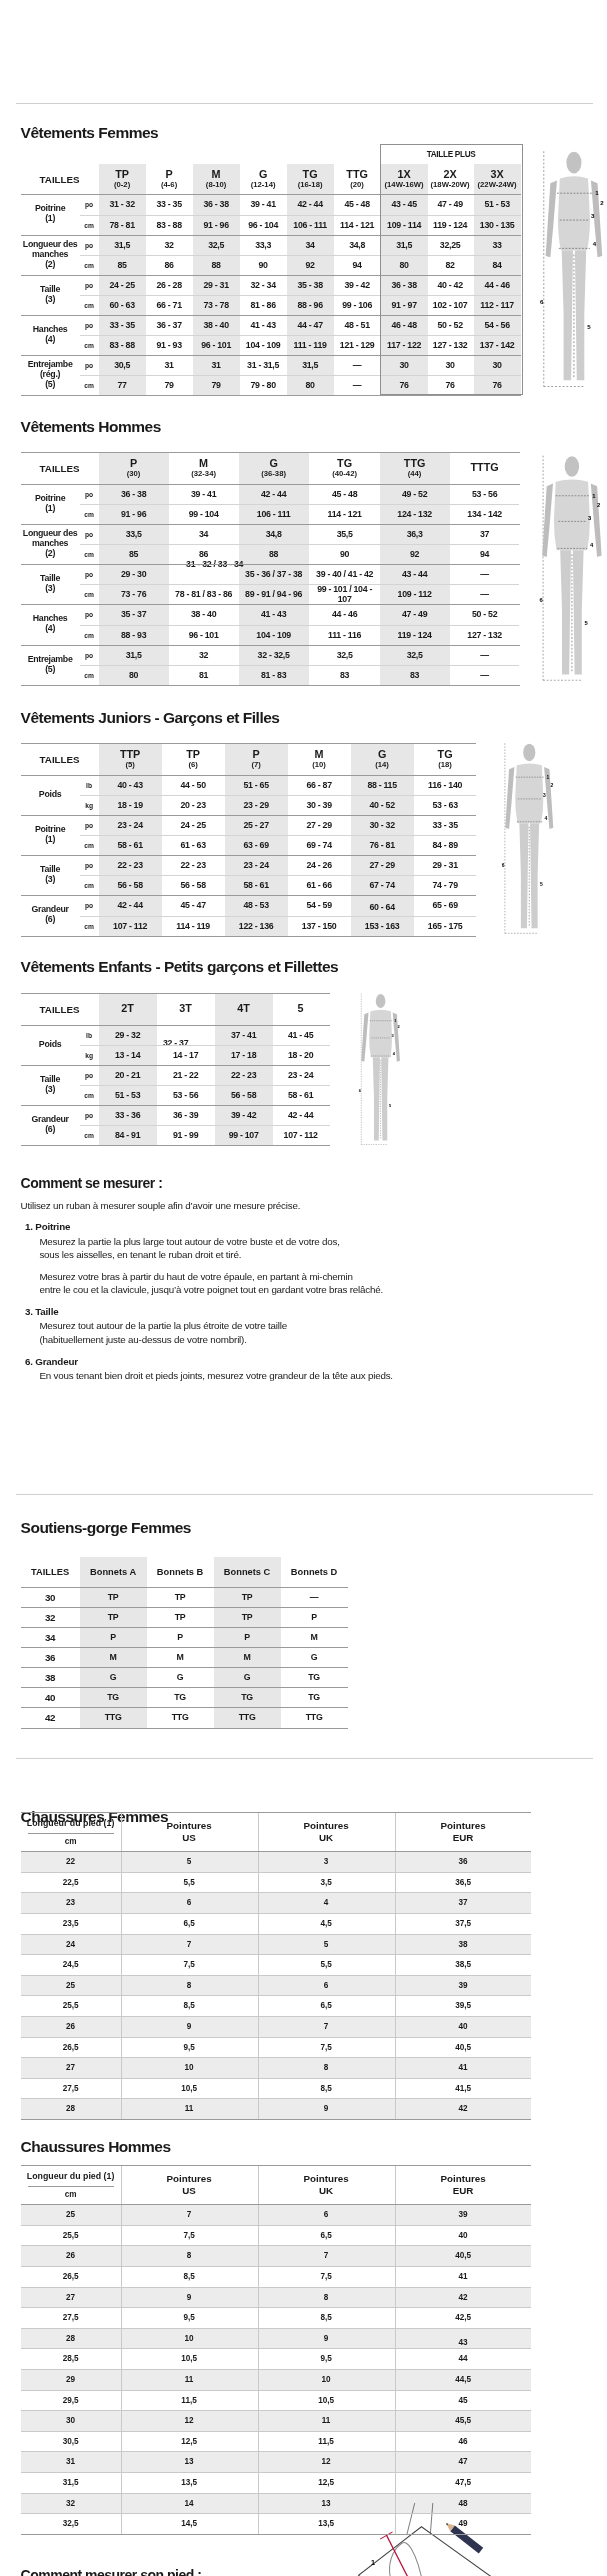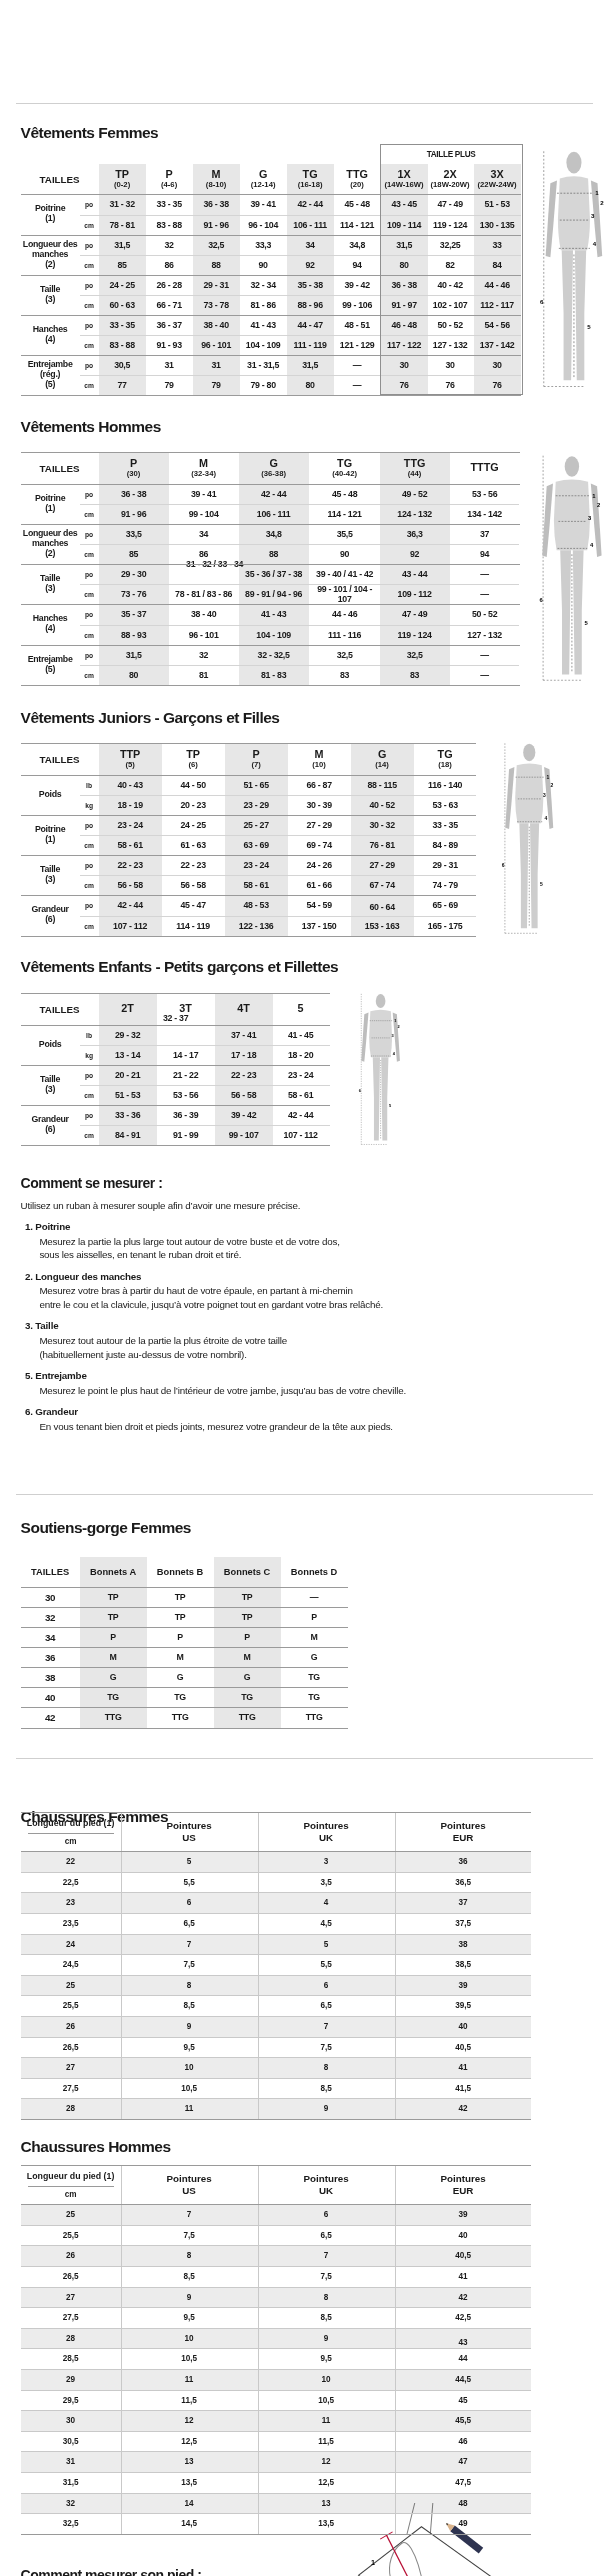--- a/index.html
+++ b/index.html
@@ -542,21 +542,21 @@
       </div>
       <div class="cell headsize" style="left: 251px; top: 0px; width: 58px; height: 32px;">
         <div class="sz">5</div>
       </div>
       <div class="hline" style="left: 0px; top: 32px; width: 309px; height: 1px;"></div>
       <div class="cell rowlab" style="left: 0px; top: 32px; width: 59px; height: 40px;">
         <div>Poids</div>
       </div>
       <div class="cell unit" style="left: 59px; top: 32px; width: 19px; height: 20px;">lb</div>
       <div class="cell val" style="left: 78px; top: 32px; width: 58px; height: 20px;">29 - 32</div>
-      <div class="cell val" style="left: 136px; top: 15px; width: 38px; height: 20px;">32 - 37</div>
+      <div class="cell val" style="left: 136px; top: 40px; width: 38px; height: 20px;">32 - 37</div>
       <div class="cell val" style="left: 194px; top: 32px; width: 58px; height: 20px;">37 - 41</div>
       <div class="cell val" style="left: 251px; top: 32px; width: 58px; height: 20px;">41 - 45</div>
       <div class="cell unit" style="left: 59px; top: 52px; width: 19px; height: 20px;">kg</div>
       <div class="cell val" style="left: 78px; top: 52px; width: 58px; height: 20px;">13 - 14</div>
       <div class="cell val" style="left: 136px; top: 52px; width: 58px; height: 20px;">14 - 17</div>
       <div class="cell val" style="left: 194px; top: 52px; width: 58px; height: 20px;">17 - 18</div>
       <div class="cell val" style="left: 251px; top: 52px; width: 58px; height: 20px;">18 - 20</div>
       <div class="subline" style="left: 59px; top: 52px; width: 250px; height: 0.5px;"></div>
       <div class="hline" style="left: 0px; top: 72px; width: 309px; height: 1px;"></div>
       <div class="cell rowlab" style="left: 0px; top: 72px; width: 59px; height: 40px;">
@@ -615,32 +615,27 @@
 
   <div class="sec-title" style="top:1175px;font-size:14px;">Comment se mesurer :</div>
   <div class="btext" style="position:absolute;left:20.6px;top:1199px;">Utilisez un ruban à mesurer souple afin d’avoir une mesure précise.</div>
   <div id="mesurer-list" style="position:absolute;left:25px;top:1220px;width:464px;">
       <div class="mitem btext">
         <div class="lab">1. Poitrine</div>
         <div class="txt">Mesurez la partie la plus large tout autour de votre buste et de votre dos,
 sous les aisselles, en tenant le ruban droit et tiré.</div>
       </div>
       <div class="mitem btext">
-        <div class="lab">2. Longueur des manches</div>
         <div class="txt">Mesurez votre bras à partir du haut de votre épaule, en partant à mi-chemin
 entre le cou et la clavicule, jusqu’à votre poignet tout en gardant votre bras relâché.</div>
       </div>
       <div class="mitem btext">
         <div class="lab">3. Taille</div>
         <div class="txt">Mesurez tout autour de la partie la plus étroite de votre taille
 (habituellement juste au-dessus de votre nombril).</div>
-      </div>
-      <div class="mitem btext">
-        <div class="lab">5. Entrejambe</div>
-        <div class="txt">Mesurez le point le plus haut de l’intérieur de votre jambe, jusqu’au bas de votre cheville.</div>
       </div>
       <div class="mitem btext">
         <div class="lab">6. Grandeur</div>
         <div class="txt">En vous tenant bien droit et pieds joints, mesurez votre grandeur de la tête aux pieds.</div>
       </div>
     </div>
 
   <div class="hr" style="top:1494px;"></div>
 
   <div class="sec-title" style="top:1519px;">Soutiens-gorge Femmes</div>

